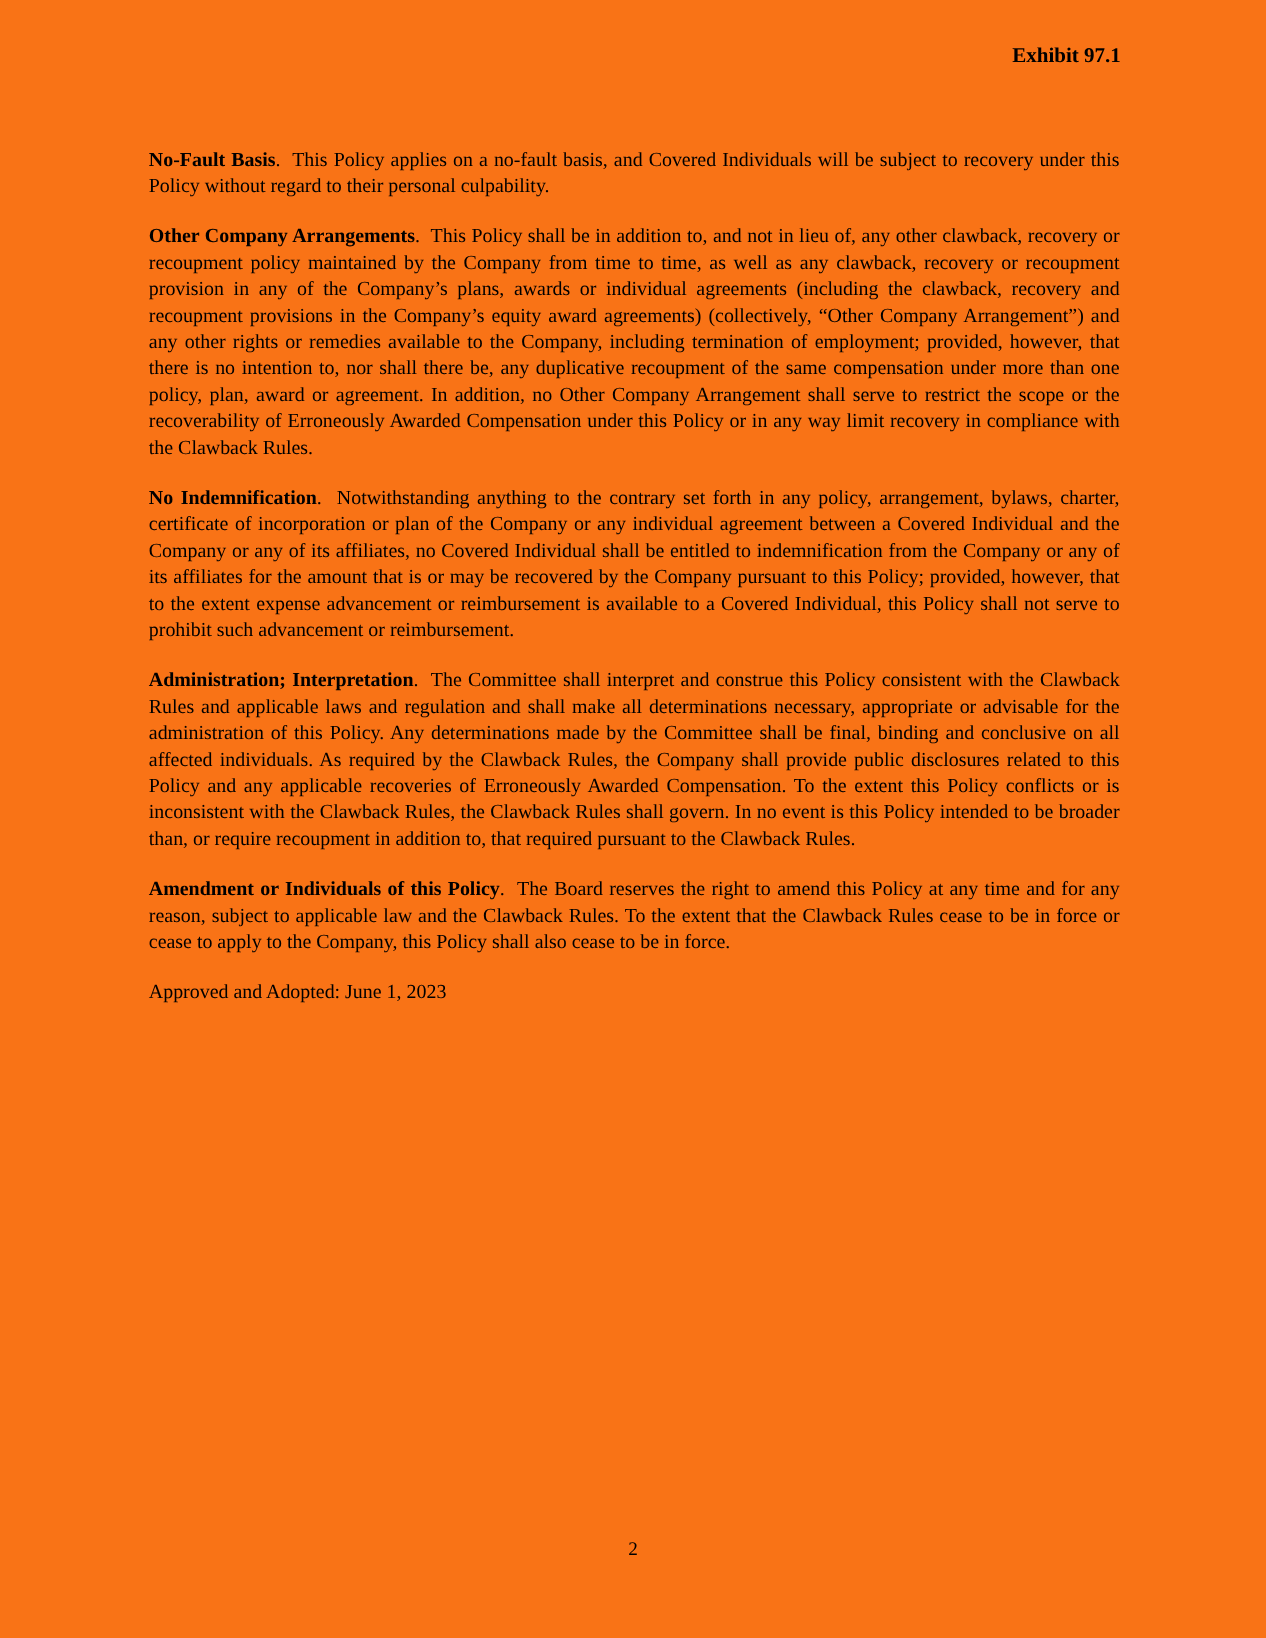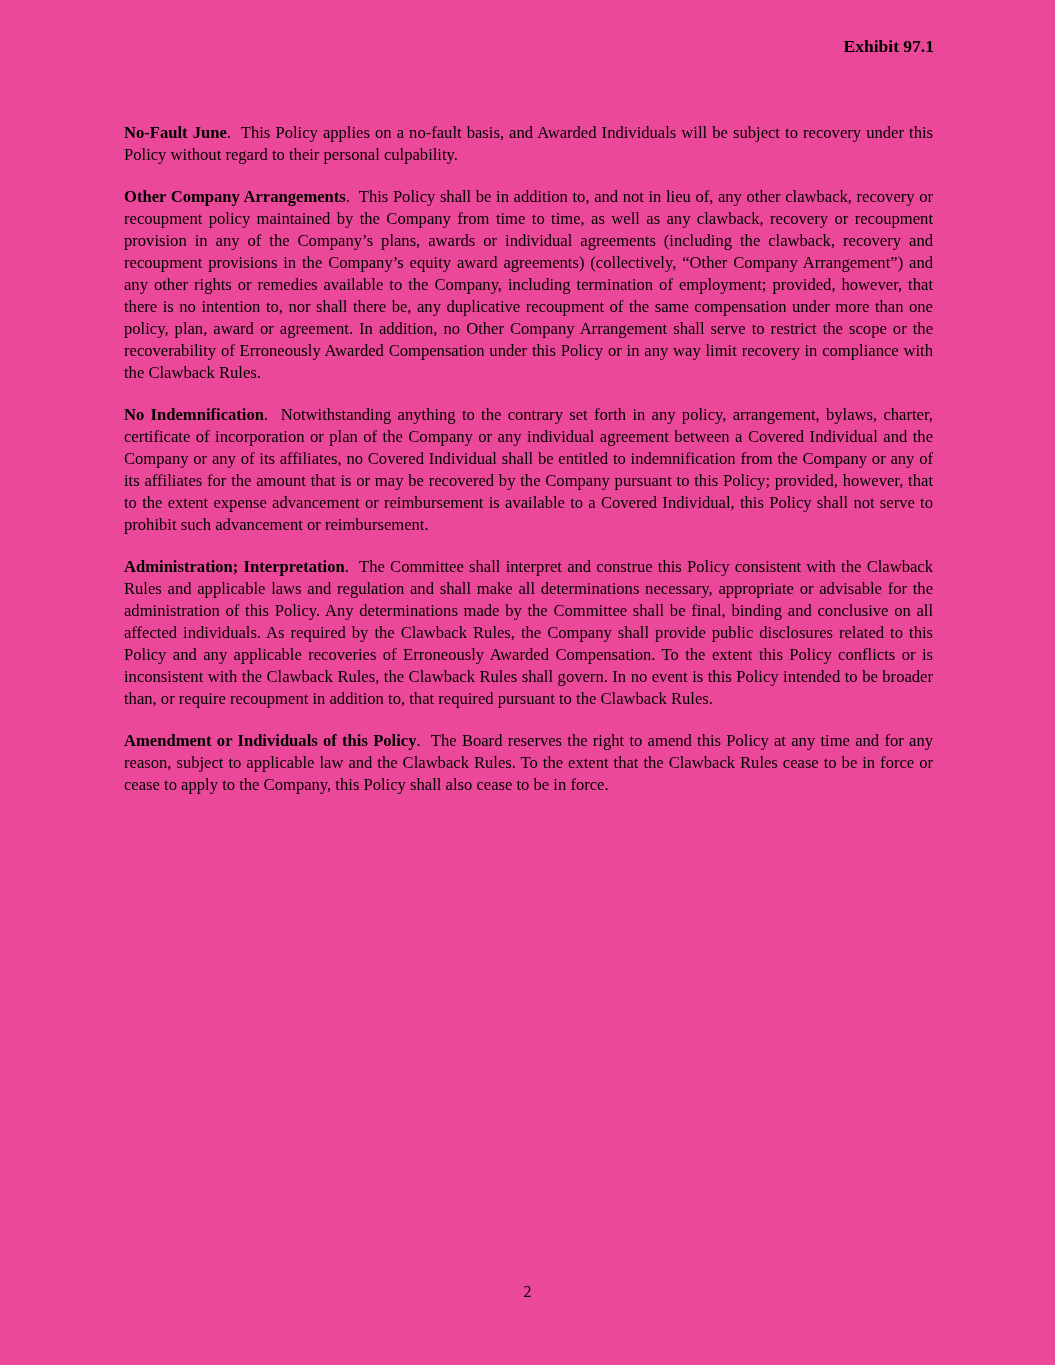--- a/index.html
+++ b/index.html
@@ -4,21 +4,21 @@
 <style>
   html, body {
     margin: 0;
     padding: 0;
     background: #ffffff;
   }
   .page {
     position: relative;
     width: 1055px;
     height: 1365px;
-    background: #ec4899;
+    background: #f97316;
     font-family: "Liberation Serif", "DejaVu Serif", serif;
     color: #000000;
     overflow: hidden;
   }
   .exhibit-header {
     position: absolute;
     top: 36px;
     left: 124px;
     width: 810px;
     text-align: right;
@@ -60,28 +60,29 @@
 </head>
 <body>
 
 <div class="page">
 
   <div class="exhibit-header">Exhibit 97.1</div>
 
   <div class="content">
 
 
-    <p><span class="para-heading">No-Fault June</span><span class="sep">.  </span><span>This Policy applies on a no-fault basis, and Awarded Individuals will be subject to recovery under this Policy without regard to their personal culpability.</span></p>
+    <p><span class="para-heading">No-Fault Basis</span><span class="sep">.  </span><span>This Policy applies on a no-fault basis, and Covered Individuals will be subject to recovery under this Policy without regard to their personal culpability.</span></p>
 
     <p><span class="para-heading">Other Company Arrangements</span><span class="sep">.  </span><span>This Policy shall be in addition to, and not in lieu of, any other clawback, recovery or recoupment policy maintained by the Company from time to time, as well as any clawback, recovery or recoupment provision in any of the Company’s plans, awards or individual agreements (including the clawback, recovery and recoupment provisions in the Company’s equity award agreements) (collectively, “</span><span class="underline-term">Other Company Arrangement</span><span>”) and any other rights or remedies available to the Company, including termination of employment; provided, however, that there is no intention to, nor shall there be, any duplicative recoupment of the same compensation under more than one policy, plan, award or agreement. In addition, no Other Company Arrangement shall serve to restrict the scope or the recoverability of Erroneously Awarded Compensation under this Policy or in any way limit recovery in compliance with the Clawback Rules.</span></p>
 
     <p><span class="para-heading">No Indemnification</span><span class="sep">.  </span><span>Notwithstanding anything to the contrary set forth in any policy, arrangement, bylaws, charter, certificate of incorporation or plan of the Company or any individual agreement between a Covered Individual and the Company or any of its affiliates, no Covered Individual shall be entitled to indemnification from the Company or any of its affiliates for the amount that is or may be recovered by the Company pursuant to this Policy; provided, however, that to the extent expense advancement or reimbursement is available to a Covered Individual, this Policy shall not serve to prohibit such advancement or reimbursement.</span></p>
 
     <p><span class="para-heading">Administration; Interpretation</span><span class="sep">.  </span><span>The Committee shall interpret and construe this Policy consistent with the Clawback Rules and applicable laws and regulation and shall make all determinations necessary, appropriate or advisable for the administration of this Policy. Any determinations made by the Committee shall be final, binding and conclusive on all affected individuals. As required by the Clawback Rules, the Company shall provide public disclosures related to this Policy and any applicable recoveries of Erroneously Awarded Compensation. To the extent this Policy conflicts or is inconsistent with the Clawback Rules, the Clawback Rules shall govern. In no event is this Policy intended to be broader than, or require recoupment in addition to, that required pursuant to the Clawback Rules.</span></p>
 
     <p><span class="para-heading">Amendment or Individuals of this Policy</span><span class="sep">.  </span><span>The Board reserves the right to amend this Policy at any time and for any reason, subject to applicable law and the Clawback Rules. To the extent that the Clawback Rules cease to be in force or cease to apply to the Company, this Policy shall also cease to be in force.</span></p>
 
+    <p class="no-justify"><span>Approved and Adopted: June 1, 2023</span></p>
 
   </div>
 
   <div class="page-number">2</div>
 
 </div>
 
 </body></html>

